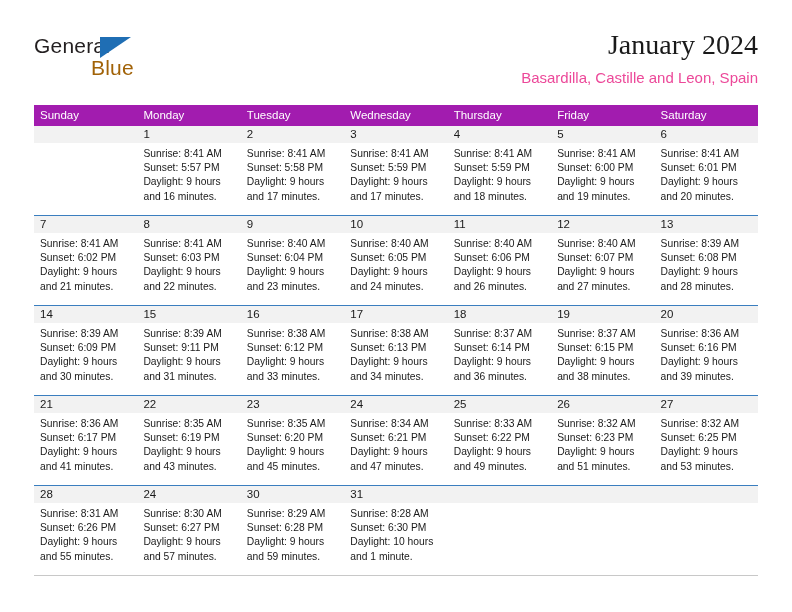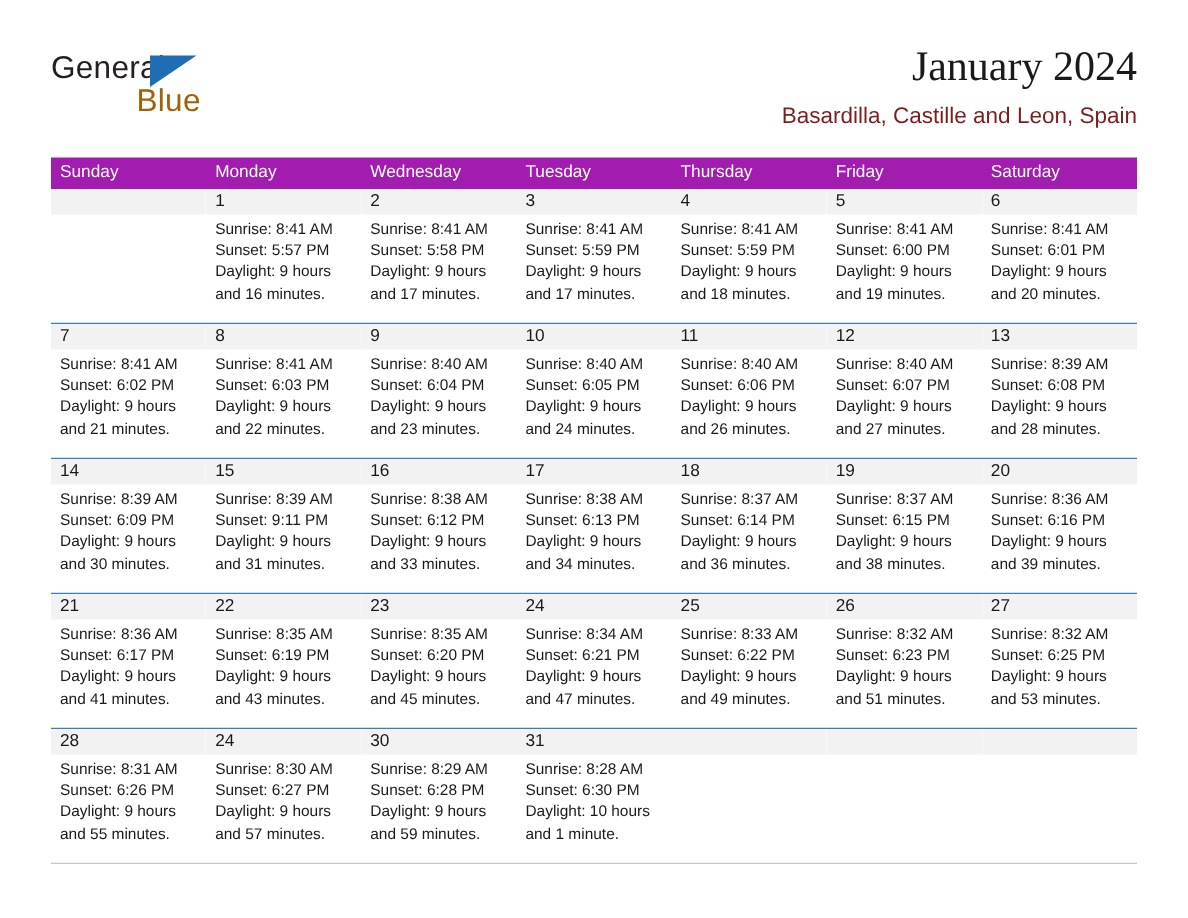--- a/index.html
+++ b/index.html
@@ -72,21 +72,21 @@
   }
   .title-main {
     font-size: 28px;
     color: #1a1a1a;
     line-height: 34px;
     white-space: nowrap;
     font-family: Liberation Serif, serif;
   }
   .title-sub {
     font-size: 15px;
-    color: #7f1d1d;
+    color: #ec4899;
     line-height: 22px;
     margin-top: 5px;
     white-space: nowrap;
   }
 
   
   .calendar {
     position: absolute;
     left: 34px;
     top: 105px;
@@ -170,22 +170,22 @@
       <div class="title-main">January 2024</div>
       <div class="title-sub">Basardilla, Castille and Leon, Spain</div>
     </div>
 
   </div>
 
   <div class="calendar">
     <div class="weekdays">
         <div class="weekday">Sunday</div>
         <div class="weekday">Monday</div>
+        <div class="weekday">Tuesday</div>
         <div class="weekday">Wednesday</div>
-        <div class="weekday">Tuesday</div>
         <div class="weekday">Thursday</div>
         <div class="weekday">Friday</div>
         <div class="weekday">Saturday</div>
       </div>
     <div id="weeks-container">
         <div class="week">
           <div class="week-inner">
             <div class="daycell empty">
               <div class="daynum-band">
                 <span class="daynum"></span>

